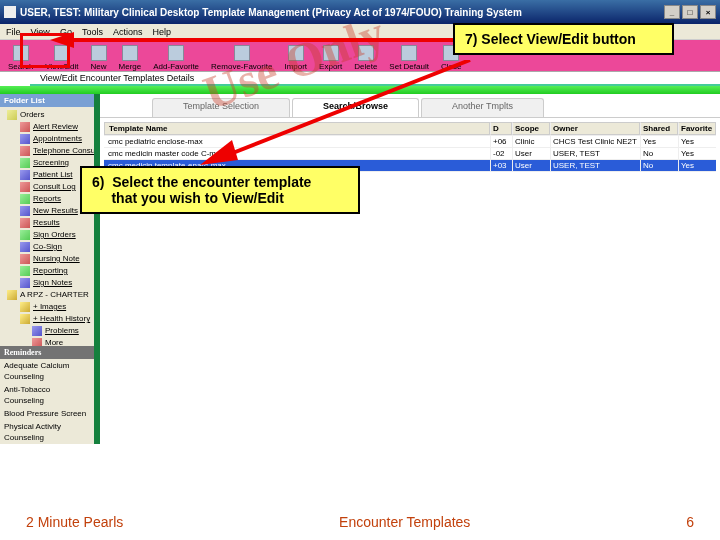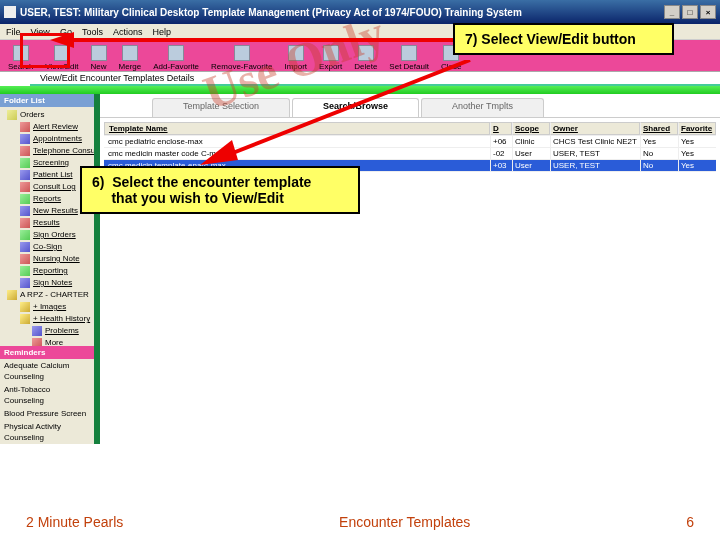--- a/index.html
+++ b/index.html
@@ -31,21 +31,21 @@
   .tab { background: #f0f0f0; border: 1px solid #ccc; border-bottom: none; padding: 2px 30px; font-size: 9px; color: #666; border-radius: 3px 3px 0 0; }
   .tab.active { background: #fff; color: #000; font-weight: bold; }
   .tablearea { position: relative; margin: 4px; font-size: 8px; }
   .templates { margin-top: 0; }
   .thdr { background: #ece9d8; border: 1px solid #ccc; padding: 1px 4px; font-size: 8px; font-weight: bold; }
   .trow { display: flex; border-bottom: 1px solid #eee; }
   .tcell-name { flex: 1; padding: 1px 4px; font-size: 8px; }
   .tcell-r { width: 38px; padding: 1px 2px; font-size: 8px; text-align: left; border-left: 1px solid #eee; }
   .trow.selected { background: #2a5cd8; color: #fff; }
   .reminders { background: #ece9d8; font-size: 8px; }
-  .reminders .sidehdr { background: #ec4899; }
+  .reminders .sidehdr { background: #737373; font-family: Liberation Serif, serif; }
   .rem-item { padding: 1px 4px; line-height: 11px; }
   .callout { position: absolute; background: #ffff66; border: 2px solid #000; padding: 6px 10px; font-size: 14px; font-weight: bold; color: #000; z-index: 50; }
   .arrow { position: absolute; pointer-events: none; z-index: 40; }
   .footer { position: absolute; bottom: 10px; left: 0; right: 0; display: flex; justify-content: space-between; padding: 0 26px; font-size: 14px; color: #c2410c; }
   .watermark { position: absolute; top: 35px; left: 200px; font-size: 48px; font-weight: bold; color: rgba(200,60,40,0.4); transform: rotate(-20deg); pointer-events: none; z-index: 5; font-family: "Times New Roman", serif; }
 </style>
 </head>
 <body>
 
 <div class="titlebar">
@@ -215,21 +215,21 @@
   </div>
 
   <div class="content">
     <div class="tabs">
       <div class="tab">Template Selection</div>
       <div class="tab active">Search/Browse</div>
       <div class="tab">Another Tmplts</div>
     </div>
     <div class="tablearea">
       <div class="templates">
-        <div class="trow" style="background:#ece9d8;text-decoration:underline;">
+        <div class="trow" style="background:#ece9d8;">
           <div class="tcell-name thdr">Template Name</div>
           <div class="tcell-r thdr" style="width:22px">D</div>
           <div class="tcell-r thdr">Scope</div>
           <div class="tcell-r thdr" style="width:90px">Owner</div>
           <div class="tcell-r thdr">Shared</div>
           <div class="tcell-r thdr">Favorite</div>
         </div>
         <div class="trow">
           <div class="tcell-name">cmc pediatric enclose-max</div>
           <div class="tcell-r" style="width:22px">+06</div>

